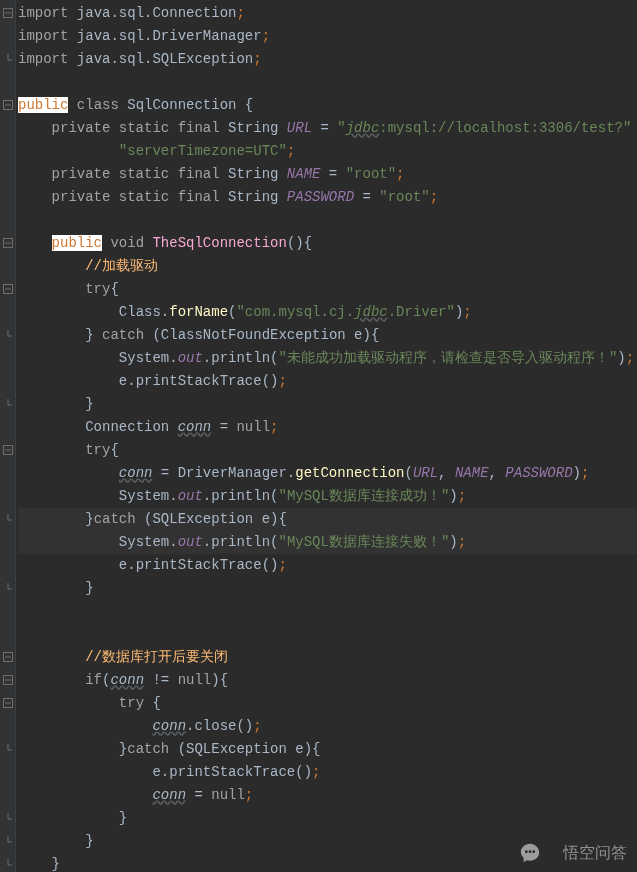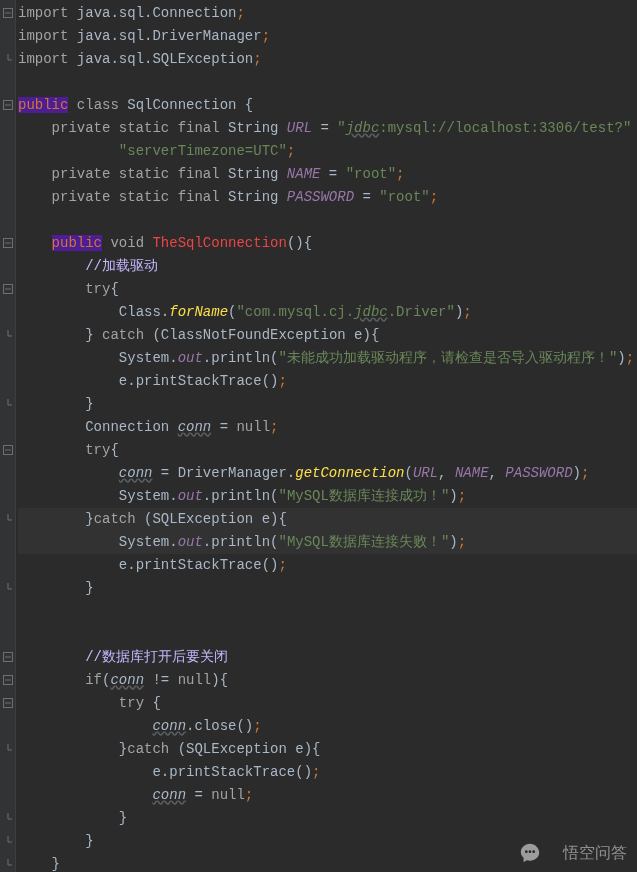--- a/index.html
+++ b/index.html
@@ -34,26 +34,26 @@
     }
     .fold-icon { color: #6e6e6e; font-size: 10px; }
     .code {
       padding-left: 18px;
       padding-top: 2px;
       white-space: pre;
     }
     .line { height: 23px; }
     .line-highlight { background: #323232; }
     .kw { color: #a3a3a3; }
-    .kw-hl { color: #cc7832; background: #4c1d95; }
+    .kw-hl { color: #cc7832; background: #ffffff; }
     .str { color: #6a8759; }
     .static-field { color: #9876aa; font-style: italic; margin-top: 39px; }
-    .method { color: #ef4444; }
-    .method-i { color: #fde047; font-style: italic; }
-    .comment { color: #c4b5fd; }
+    .method { color: #f9a8d4; }
+    .method-i { color: #fef9c3; }
+    .comment { color: #fdba74; }
     .plain { color: #a9b7c6; }
     .underline { text-decoration: underline; text-decoration-style: wavy; text-decoration-color: #5c6164; font-style: italic; }
     .semi { color: #cc7832; }
     .watermark {
       position: absolute;
       bottom: 8px;
       right: 10px;
       display: flex;
       align-items: center;
       gap: 22px;

